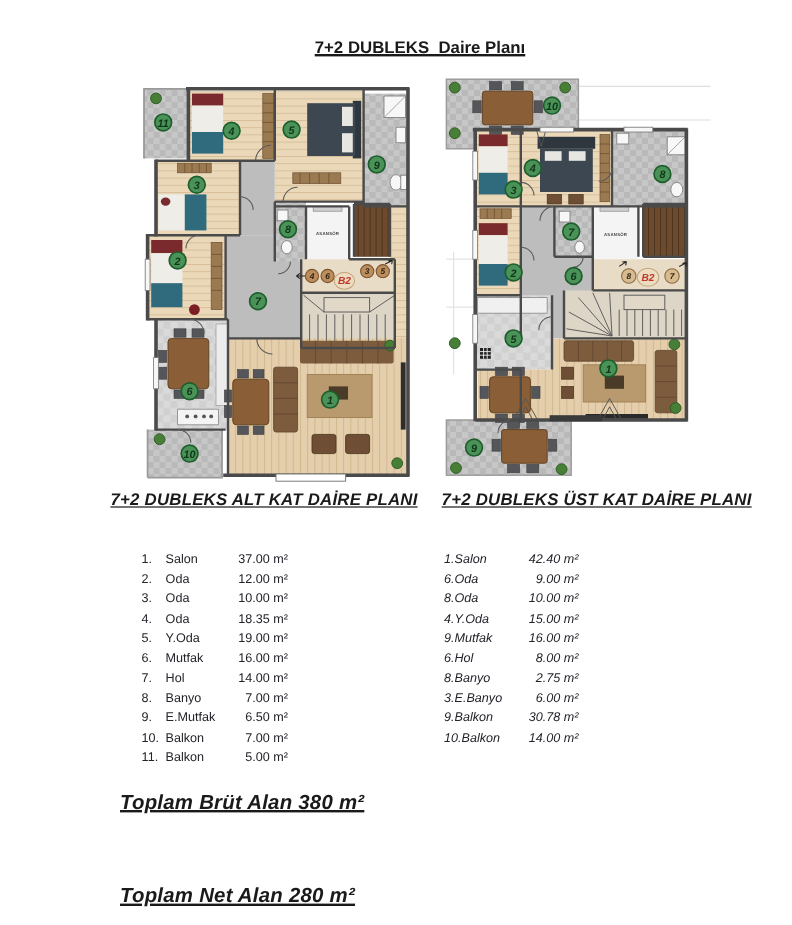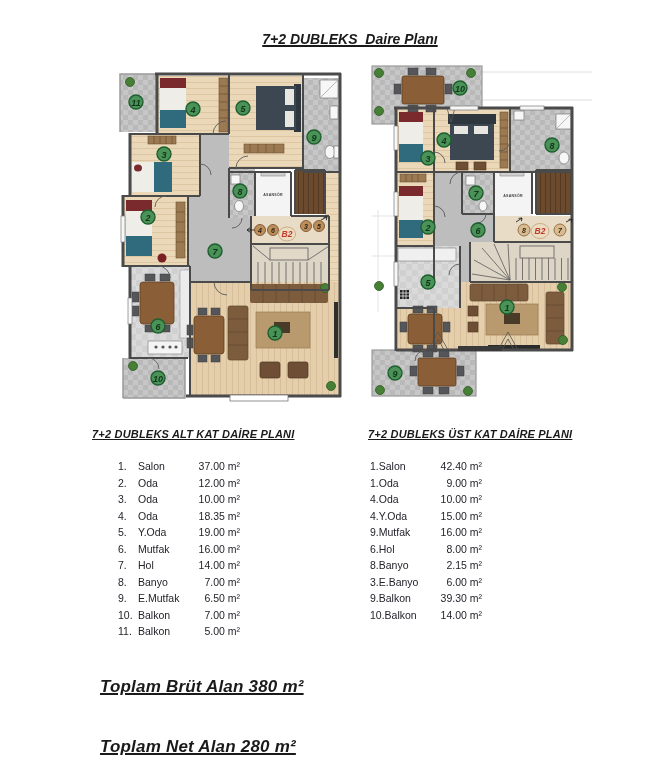--- a/index.html
+++ b/index.html
@@ -2,47 +2,47 @@
 <html><head>
 <meta charset="utf-8">
 <style>
   html,body{margin:0;padding:0;}
   body{
     width:660px;height:771px;background:#ffffff;position:relative;
     font-family:"Liberation Sans",sans-serif;color:#23232b;overflow:hidden;
   }
   .doc-title{
     position:absolute;top:31px;left:40px;width:620px;text-align:center;
-    font-size:14px;font-weight:bold;font-style:italic;color:#1a1a1a;
+    font-size:14px;font-weight:bold;color:#1a1a1a;
     text-decoration:underline;text-decoration-thickness:2px;white-space:pre;
   }
   .plan-wrap{position:absolute;}
   .plan-alt{left:118px;top:70px;width:228px;height:332px;}
   .plan-ust{left:370px;top:60px;width:225px;height:342px;}
   .plan-label{
-    position:absolute;top:428px;width:185px;text-align:center;
-    font-size:11px;font-weight:bold;font-style:italic;color:#1a1a1a;
+    position:absolute;top:408px;width:185px;text-align:center;
+    font-size:14px;font-weight:bold;font-style:italic;color:#1a1a1a;
     text-decoration:underline;letter-spacing:0.2px;white-space:nowrap;
   }
   .plan-label.alt{left:92px;}
   .plan-label.ust{left:368px;}
   .area-list{position:absolute;top:458px;font-size:10.5px;line-height:16.5px;}
   .area-list.alt{left:118px;width:122px;}
-  .area-list.ust{left:370px;width:112px;}
+  .area-list.ust{left:370px;width:112px;font-style:italic;}
   .arow{display:flex;}
   .arow .no{width:20px;flex:0 0 auto;}
   .arow .nm{width:54px;flex:0 0 auto;}
   .arow .lbl{width:64px;flex:0 0 auto;}
   .arow .ar{flex:1 1 auto;text-align:right;white-space:nowrap;}
   .total{
     position:absolute;left:100px;font-size:17px;font-weight:bold;font-style:italic;
     color:#1a1a1a;text-decoration:underline;text-decoration-thickness:2px;
     letter-spacing:0.2px;white-space:nowrap;
   }
-  .total.brut{top:677px;}
+  .total.brut{top:659px;}
   .total.net{top:737px;}
   svg text{font-family:"Liberation Sans",sans-serif;}
   .rm{font-size:9px;font-weight:bold;font-style:italic;fill:#10371a;text-anchor:middle;}
   .dn{font-size:7px;font-weight:bold;font-style:italic;fill:#2e1f12;text-anchor:middle;}
   .b2{font-size:8.5px;font-weight:bold;font-style:italic;fill:#c0392b;text-anchor:middle;}
   .elv{font-size:3.6px;font-weight:bold;fill:#444;text-anchor:middle;letter-spacing:0.2px;}
   .wall{stroke:#4a4a4a;fill:none;}
   .w3{stroke-width:3;}
   .w2{stroke-width:2;}
   .door{stroke:#5a5a5a;stroke-width:0.9;fill:none;}
@@ -545,50 +545,50 @@
       <span class="ar">5.00 m²</span>
     </div>
 </div>
 
 <div class="area-list ust">
   <div class="arow">
       <span class="lbl">1.Salon</span>
       <span class="ar">42.40 m²</span>
     </div>
   <div class="arow">
-      <span class="lbl">1.Oda</span>
+      <span class="lbl">6.Oda</span>
       <span class="ar">9.00 m²</span>
     </div>
   <div class="arow">
-      <span class="lbl">4.Oda</span>
+      <span class="lbl">8.Oda</span>
       <span class="ar">10.00 m²</span>
     </div>
   <div class="arow">
       <span class="lbl">4.Y.Oda</span>
       <span class="ar">15.00 m²</span>
     </div>
   <div class="arow">
       <span class="lbl">9.Mutfak</span>
       <span class="ar">16.00 m²</span>
     </div>
   <div class="arow">
       <span class="lbl">6.Hol</span>
       <span class="ar">8.00 m²</span>
     </div>
   <div class="arow">
       <span class="lbl">8.Banyo</span>
-      <span class="ar">2.15 m²</span>
+      <span class="ar">2.75 m²</span>
     </div>
   <div class="arow">
       <span class="lbl">3.E.Banyo</span>
       <span class="ar">6.00 m²</span>
     </div>
   <div class="arow">
       <span class="lbl">9.Balkon</span>
-      <span class="ar">39.30 m²</span>
+      <span class="ar">30.78 m²</span>
     </div>
   <div class="arow">
       <span class="lbl">10.Balkon</span>
       <span class="ar">14.00 m²</span>
     </div>
 </div>
 
 <div class="total brut">Toplam Brüt Alan 380 m²</div>
 <div class="total net">Toplam Net Alan 280 m²</div>
 

